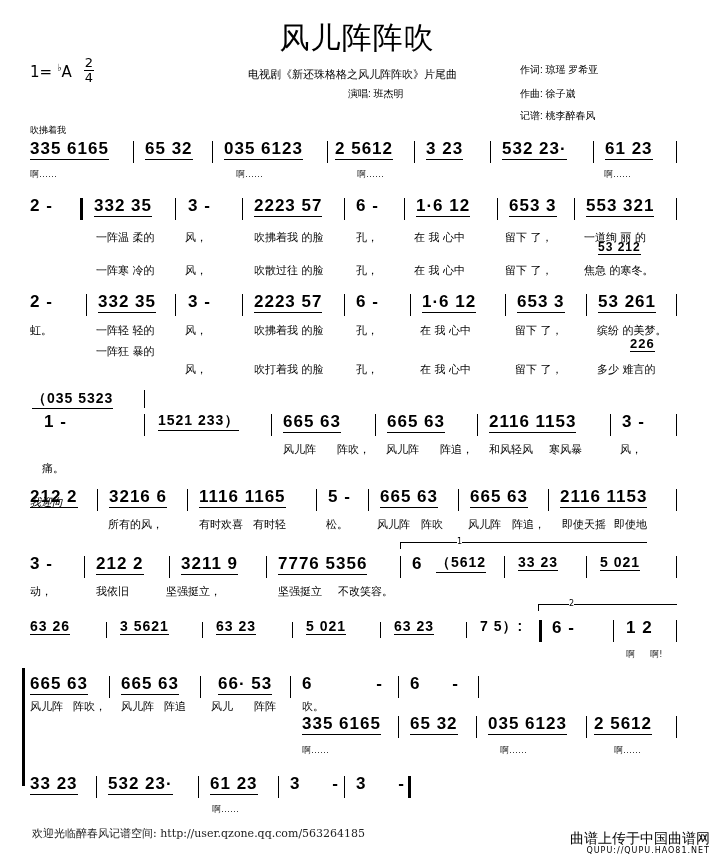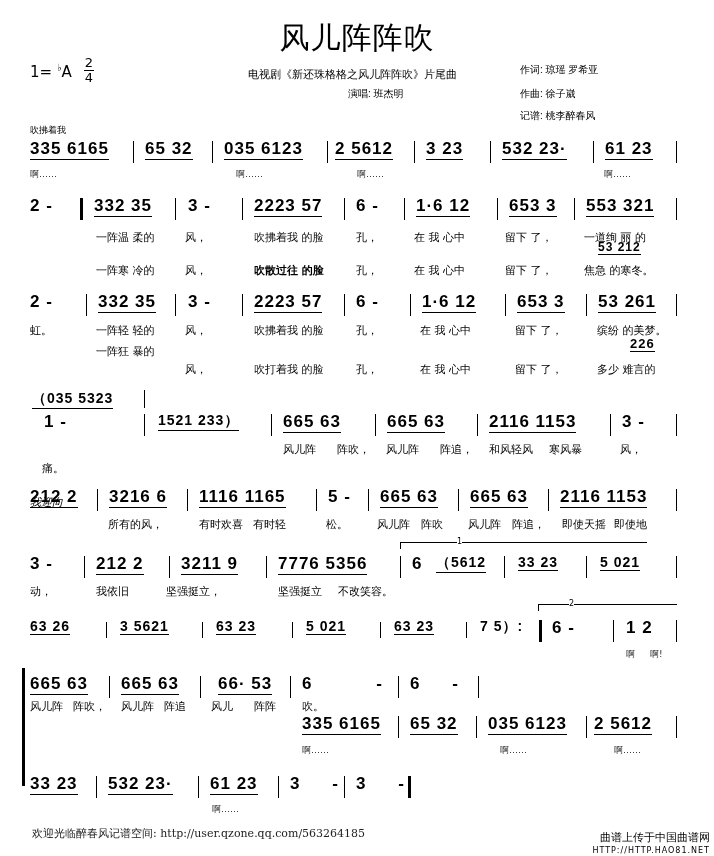--- a/index.html
+++ b/index.html
@@ -15,21 +15,21 @@
   .meta-small { font-family:"DejaVu Serif", serif; font-size:11px; }
   .prelude { font-family:"DejaVu Serif", serif; font-size:9px; left:30px; top:124px; }
   .row { position:absolute; left:30px; height:28px; }
   .n { position:absolute; font-family:"Liberation Sans", sans-serif; font-weight:bold; font-size:17px; top:0; white-space:nowrap; letter-spacing:1px; }
   .bar { position:absolute; width:1px; background:#000; height:22px; top:2px; }
   .dbar { position:absolute; width:3px; background:#000; height:22px; top:2px; }
   .ul1 { border-bottom:1px solid #000; }
   .lyr { position:absolute; font-size:11px; white-space:nowrap; }
   .ah { position:absolute; font-size:9px; color:#333; white-space:nowrap; }
   .footer { left:32px; top:826px; font-family:"DejaVu Serif", serif; font-size:11px; color:#222; }
-  .wm { right:4px; top:830px; font-size:11px; text-align:center; }
+  .wm { right:4px; top:830px; font-size:14px; text-align:center; }
   .wm2 { right:4px; top:846px; font-size:8px; letter-spacing:1px; }
   .volta { position:absolute; border-top:1px solid #000; border-left:1px solid #000; height:6px; font-size:8px; }
 </style>
 </head>
 <body>
 
 <div class="abs title">风儿阵阵吹</div>
 <div class="abs key"><span>1= </span><span class="flat">♭</span><span>A</span></div>
 <div class="abs ts">
     <span class="num">2</span>
@@ -85,21 +85,21 @@
 <span class="lyr" style="left:96px;top:230px;">一阵温 柔的</span>
 <span class="lyr" style="left:185px;top:230px;">风，</span>
 <span class="lyr" style="left:254px;top:230px;">吹拂着我 的脸</span>
 <span class="lyr" style="left:356px;top:230px;">孔，</span>
 <span class="lyr" style="left:414px;top:230px;">在 我 心中</span>
 <span class="lyr" style="left:505px;top:230px;">留下 了，</span>
 <span class="lyr" style="left:584px;top:230px;">一道绚 丽 的</span>
 <span class="n ul1" style="left:598px;top:240px;font-size:12px;">53  212</span>
 <span class="lyr" style="left:96px;top:263px;">一阵寒 冷的</span>
 <span class="lyr" style="left:185px;top:263px;">风，</span>
-<span class="lyr" style="left:254px;top:263px;font-weight:bold;">吹散过往 的脸</span>
+<span class="lyr" style="left:254px;top:263px;">吹散过往 的脸</span>
 <span class="lyr" style="left:356px;top:263px;">孔，</span>
 <span class="lyr" style="left:414px;top:263px;">在 我 心中</span>
 <span class="lyr" style="left:505px;top:263px;">留下 了，</span>
 <span class="lyr" style="left:584px;top:263px;">焦急 的寒冬。</span>
 
 <div class="row" style="top:292px;width:660px;">
   <span class="n" style="left:0">2 -</span>
   <span class="bar" style="left:56px"></span>
   <span class="n ul1" style="left:68px">332 35</span>
   <span class="bar" style="left:145px"></span>
@@ -280,13 +280,13 @@
   <span class="bar" style="left:248px"></span>
   <span class="n" style="left:260px;letter-spacing:14px;">3 -</span>
   <span class="bar" style="left:314px"></span>
   <span class="n" style="left:326px;letter-spacing:14px;">3 -</span>
   <span class="dbar" style="left:378px"></span>
 </div>
 <span class="ah" style="left:212px;top:803px;">啊……</span>
 
 <div class="abs footer">欢迎光临醉春风记谱空间: http://user.qzone.qq.com/563264185</div>
 <div class="abs wm">曲谱上传于中国曲谱网</div>
-<div class="abs wm2">HTTP://HTTP.HAO81.NET</div>
+<div class="abs wm2">QUPU://QUPU.HAO81.NET</div>
 
 </body></html>

